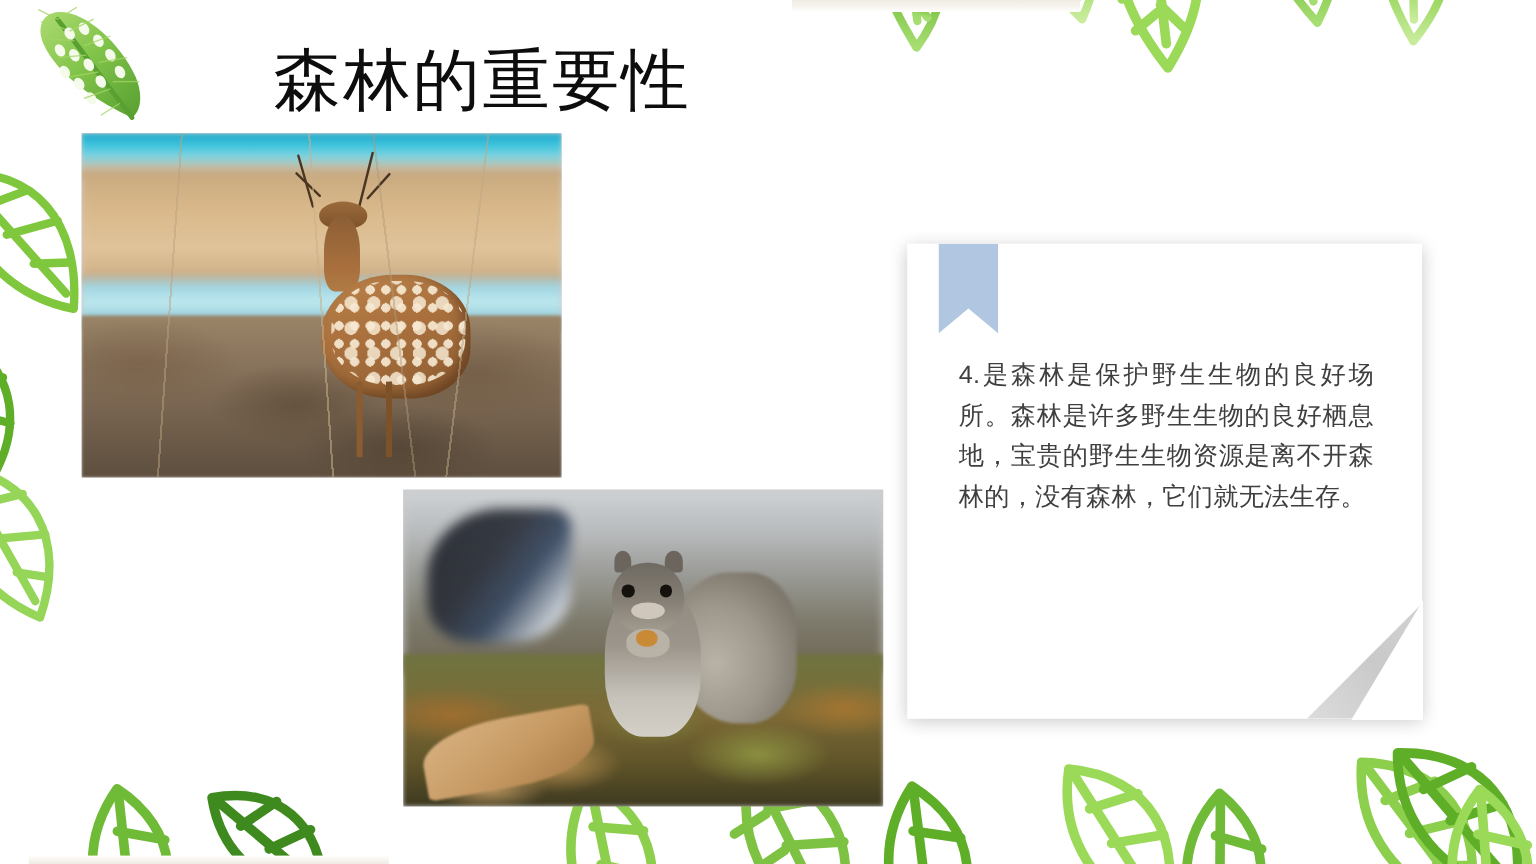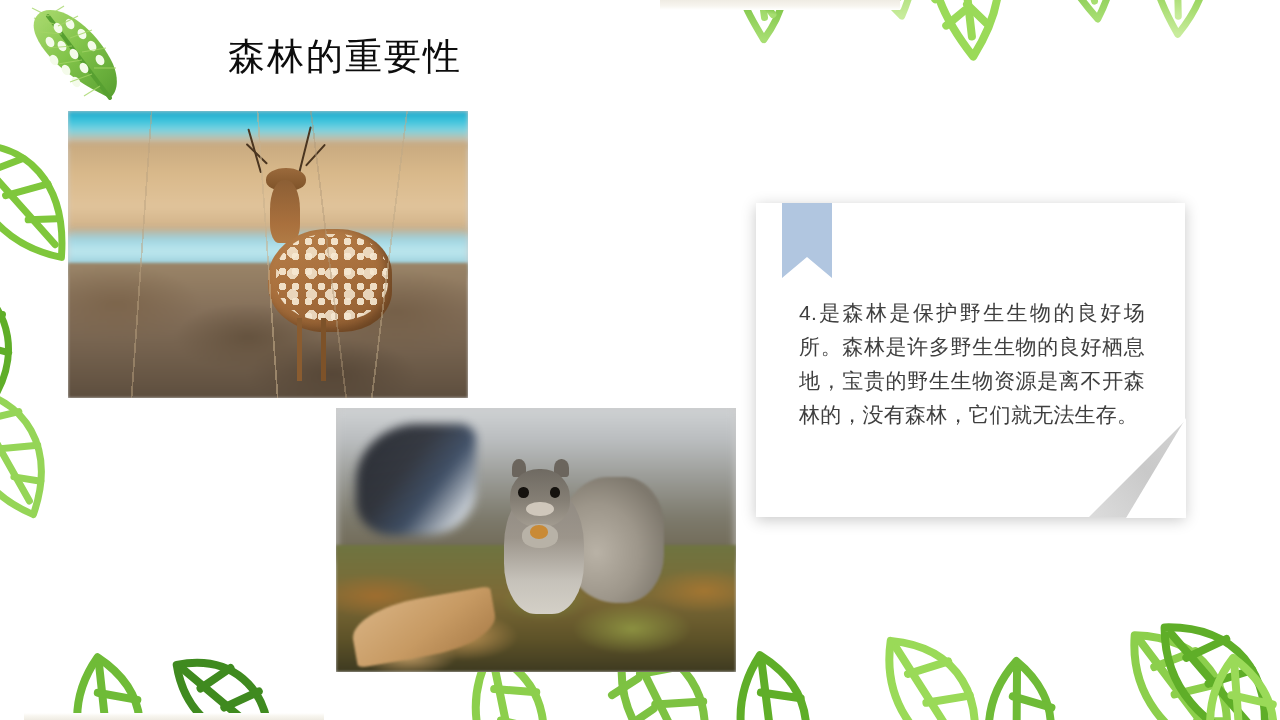--- a/index.html
+++ b/index.html
@@ -21,21 +21,21 @@
     background: #ffffff;
     overflow: hidden;
   }
 
   
   .slide-title {
     position: absolute;
     left: 228px;
     top: 36px;
     font-family: "Liberation Serif", "DejaVu Serif", serif;
-    font-size: 37px;
+    font-size: 56px;
     line-height: 1.15;
     color: #0d0d0d;
     letter-spacing: 2px;
     white-space: nowrap;
     z-index: 40;
   }
 
   
   .photo {
     position: absolute;
@@ -198,21 +198,21 @@
   .sq-muzzle { position: absolute; left: 47.4%; top: 35.5%; width: 7%; height: 5.5%; background:#cfc7bb; border-radius: 50%; }
   .sq-nut { position: absolute; left: 48.6%; top: 44.5%; width: 4.4%; height: 5%; background:#c98a36; border-radius: 50%; }
   .sq-paws { position: absolute; left: 46.4%; top: 44%; width: 9%; height: 9%; background:#b8b2a7; border-radius: 45%; }
 
   
   .note-card {
     position: absolute;
     left: 756px;
     top: 203px;
     width: 429px;
-    height: 314px;
+    height: 396px;
     background: #ffffff;
     box-shadow: 0 3px 14px rgba(0,0,0,.22);
     z-index: 35;
   }
   .note-ribbon {
     position: absolute;
     left: 26px;
     top: 0;
     width: 50px;
     height: 75px;

